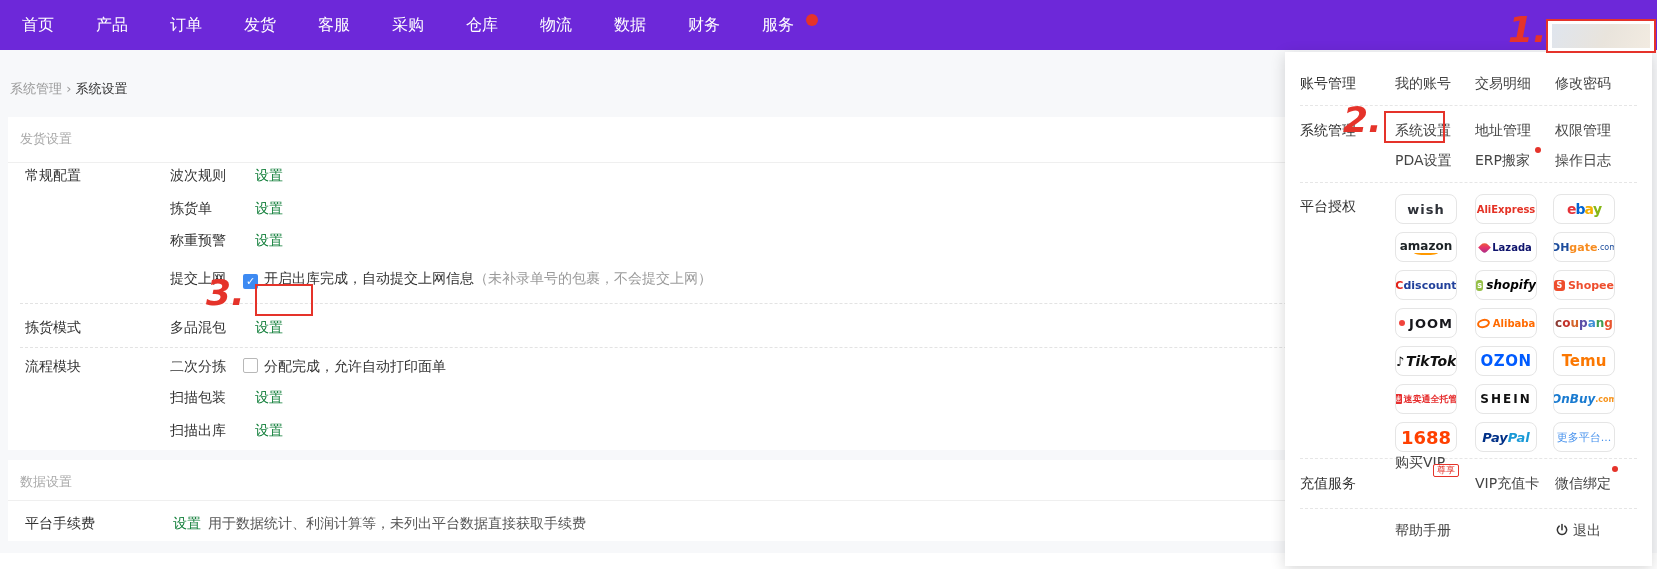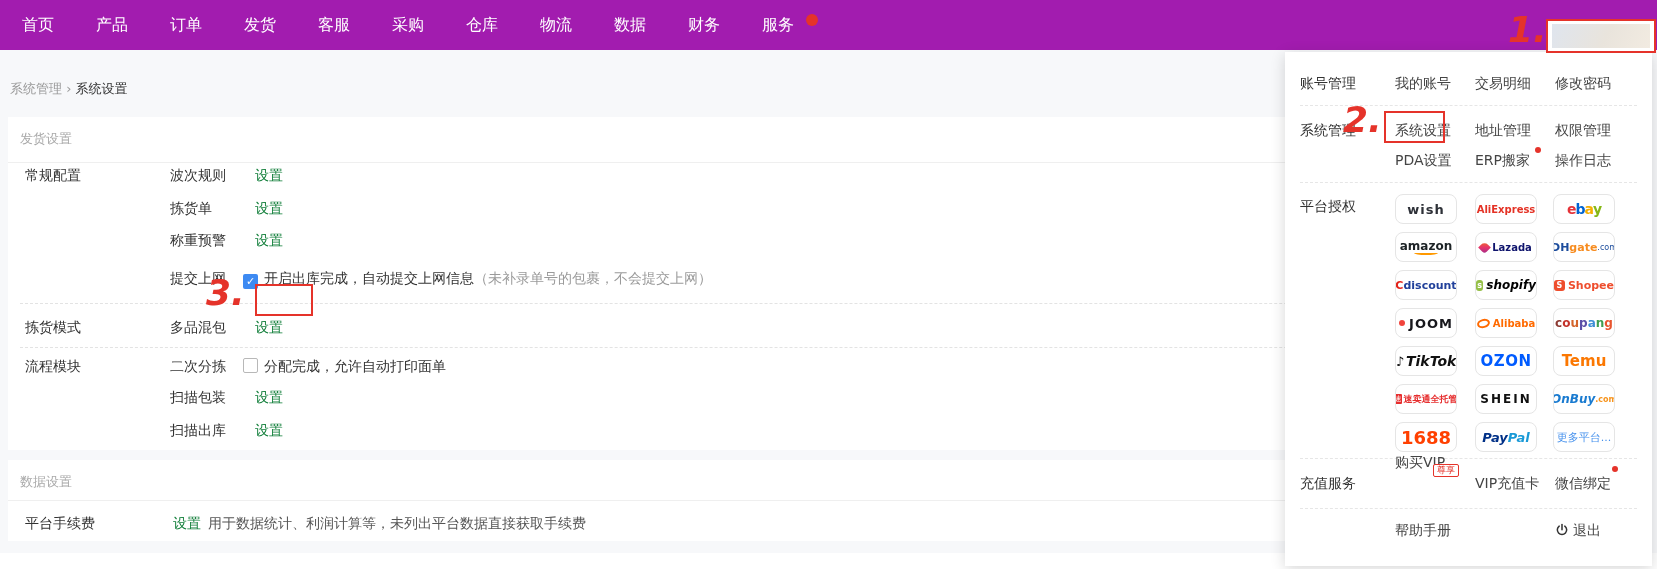--- a/index.html
+++ b/index.html
@@ -1,20 +1,20 @@
 <!DOCTYPE html>
 <html><head>
 <meta charset="utf-8">
 <style>
   * { margin:0; padding:0; box-sizing:border-box; }
   html,body { width:1657px; height:569px; overflow:hidden; }
   body { font-family:"DejaVu Sans","Liberation Sans",sans-serif; background:#f7f8fa; position:relative; font-size:14px; color:#333; }
 
   
-  .navbar { position:absolute; left:0; top:0; width:1657px; height:50px; background:#a21caf; z-index:5; }
+  .navbar { position:absolute; left:0; top:0; width:1657px; height:50px; background:#6d28d9; z-index:5; }
   .nav-items { position:absolute; left:22px; top:0; height:50px; display:flex; align-items:center; gap:42px; }
   .nav-item { color:#fff; font-size:16px; font-weight:500; width:32px; text-align:center; cursor:pointer; white-space:nowrap; }
   .nav-dot { position:absolute; left:806px; top:14px; width:12px; height:12px; border-radius:50%; background:#e5332a; border:1px solid #fff0; }
 
   
   .breadcrumb { position:absolute; left:10px; top:80px; font-size:13px; color:#999; }
   .breadcrumb .cur { color:#333; }
 
   
   .card { position:absolute; left:8px; background:#fff; width:1641px; }

